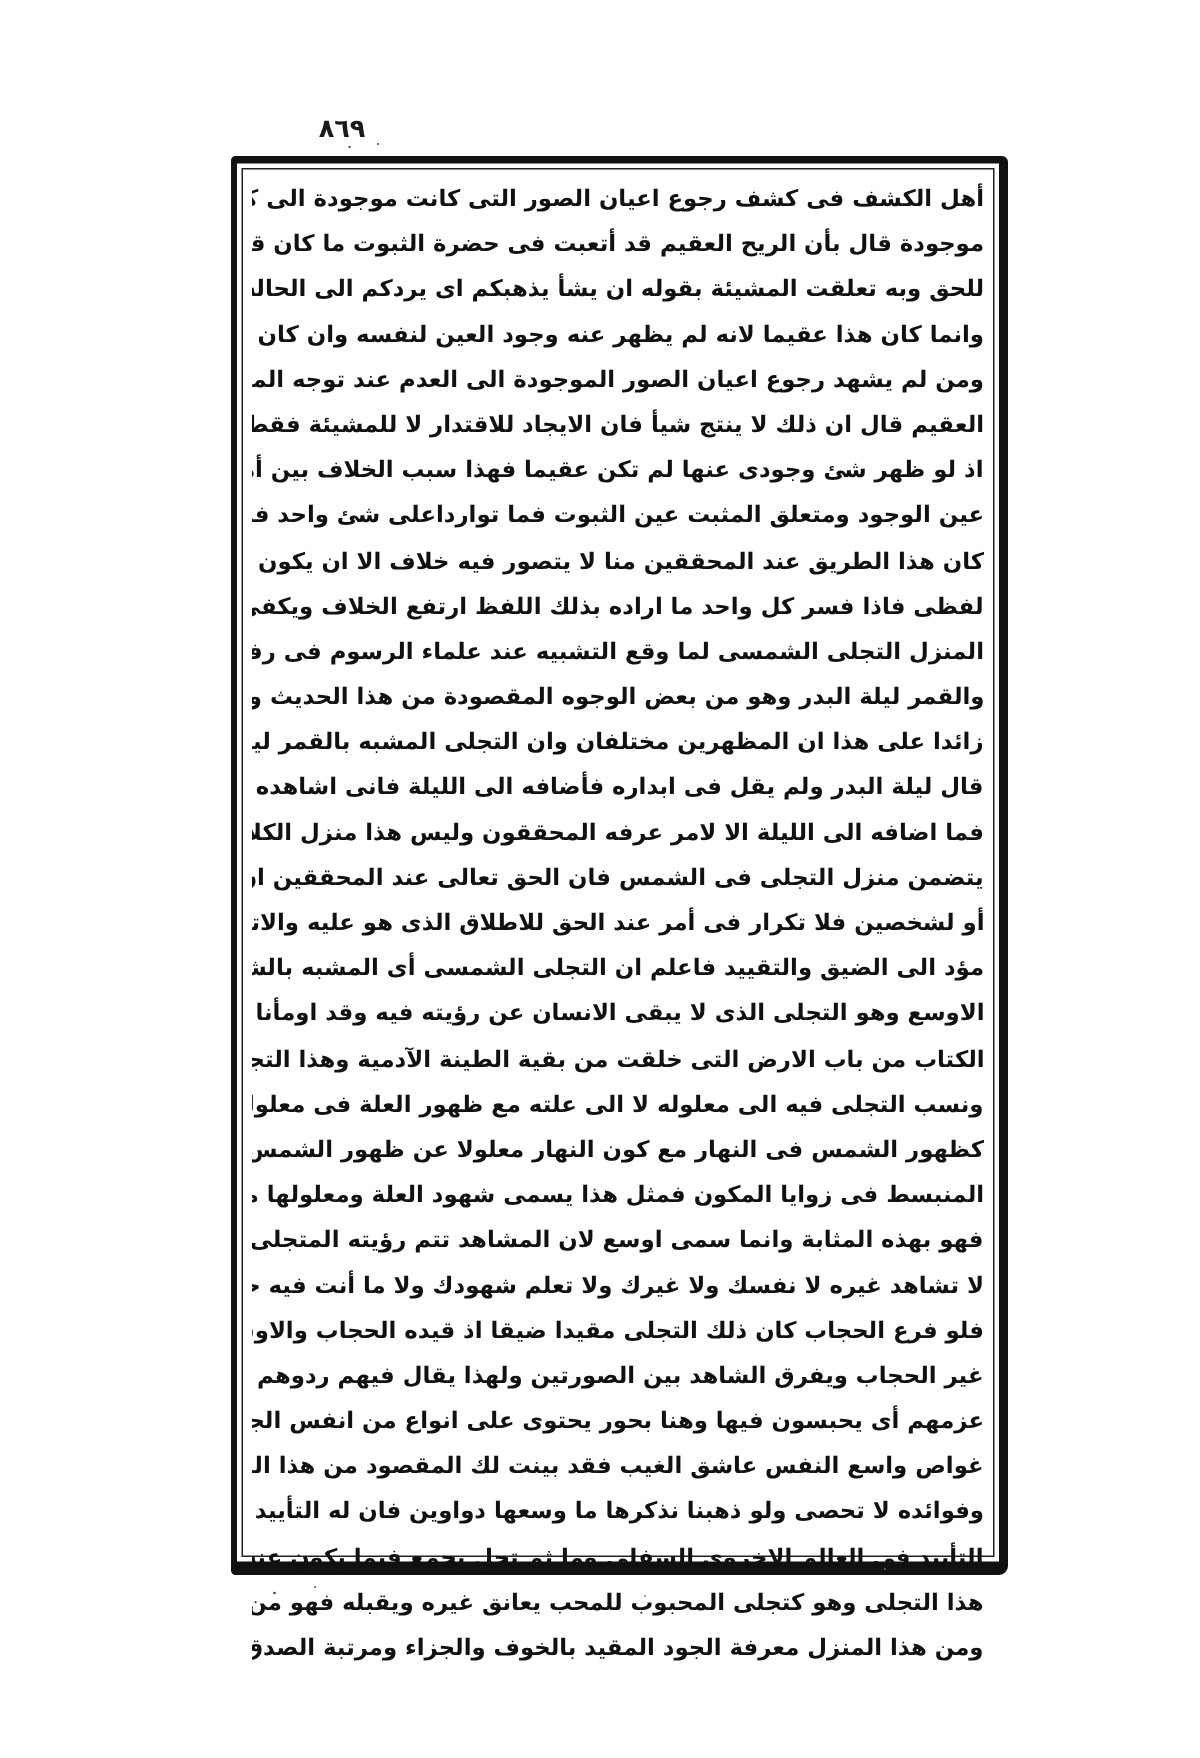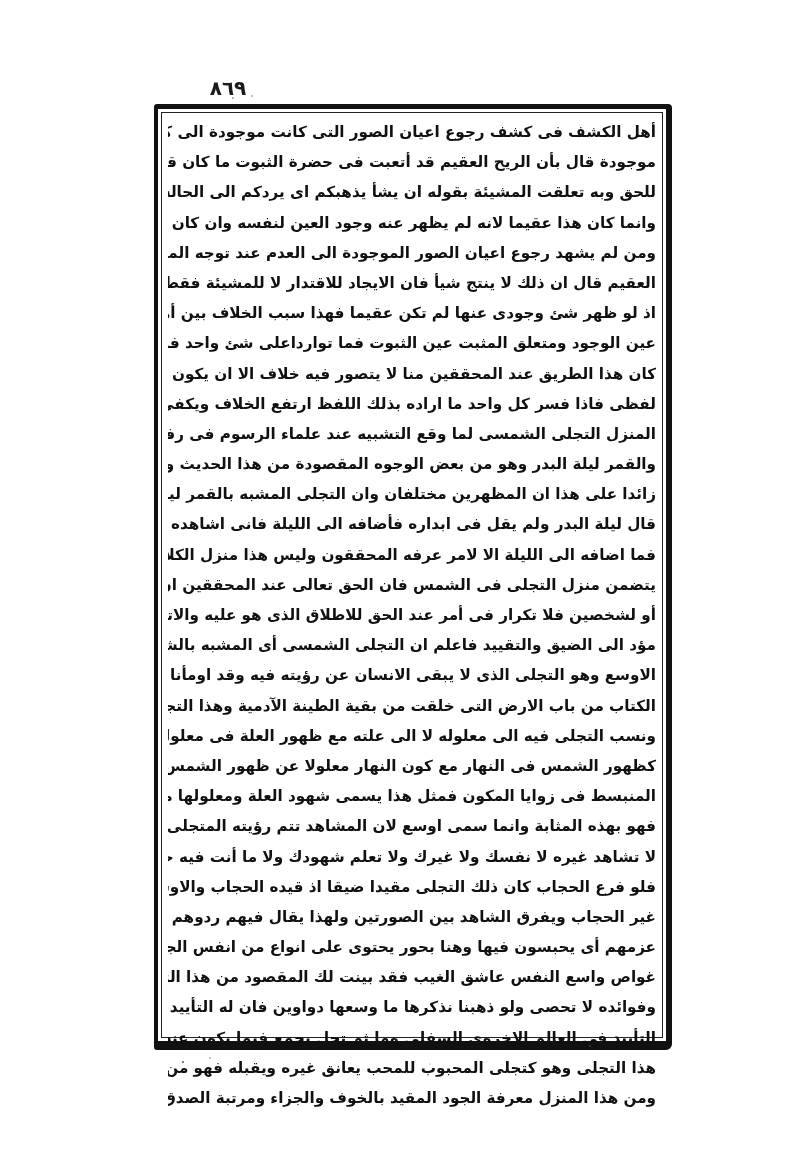--- a/index.html
+++ b/index.html
@@ -16,21 +16,21 @@
       color: #111111;
     }
     .page-number {
       position: absolute;
       top: 76px;
       left: 198px;
       width: 60px;
       text-align: center;
       font-family: "DejaVu Sans", sans-serif;
       font-weight: bold;
-      font-size: 20px;
+      font-size: 17px;
       color: #1a1a1a;
       letter-spacing: 1px;
     }
     
     .frame {
       position: absolute;
       top: 104px;
       left: 154px;
       width: 518px;
       height: 946px;

